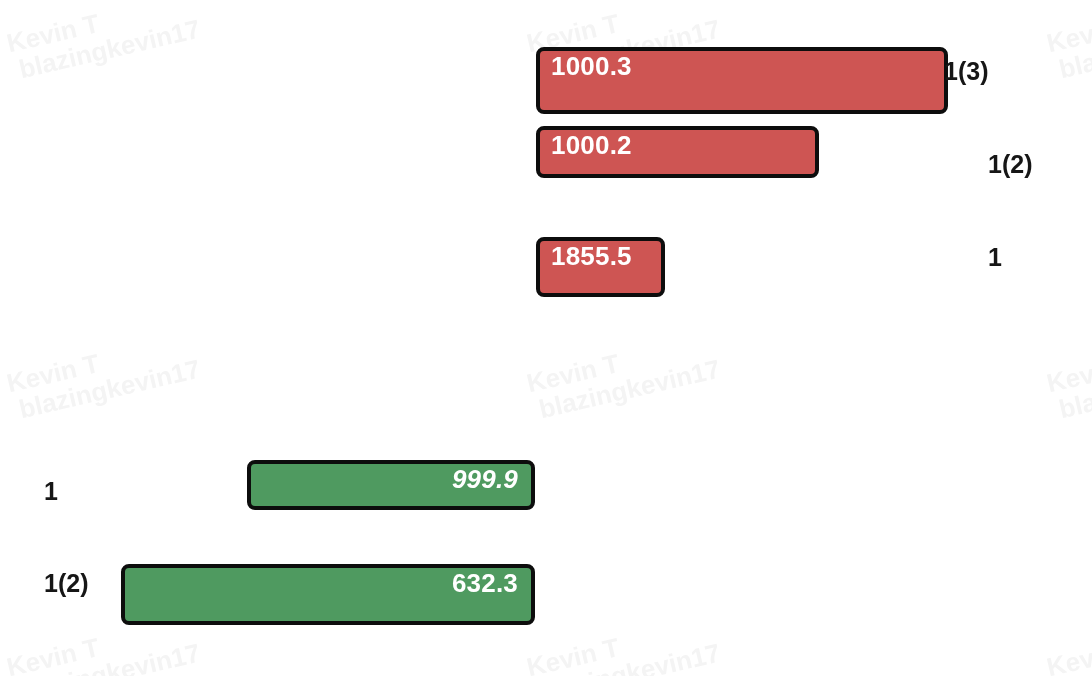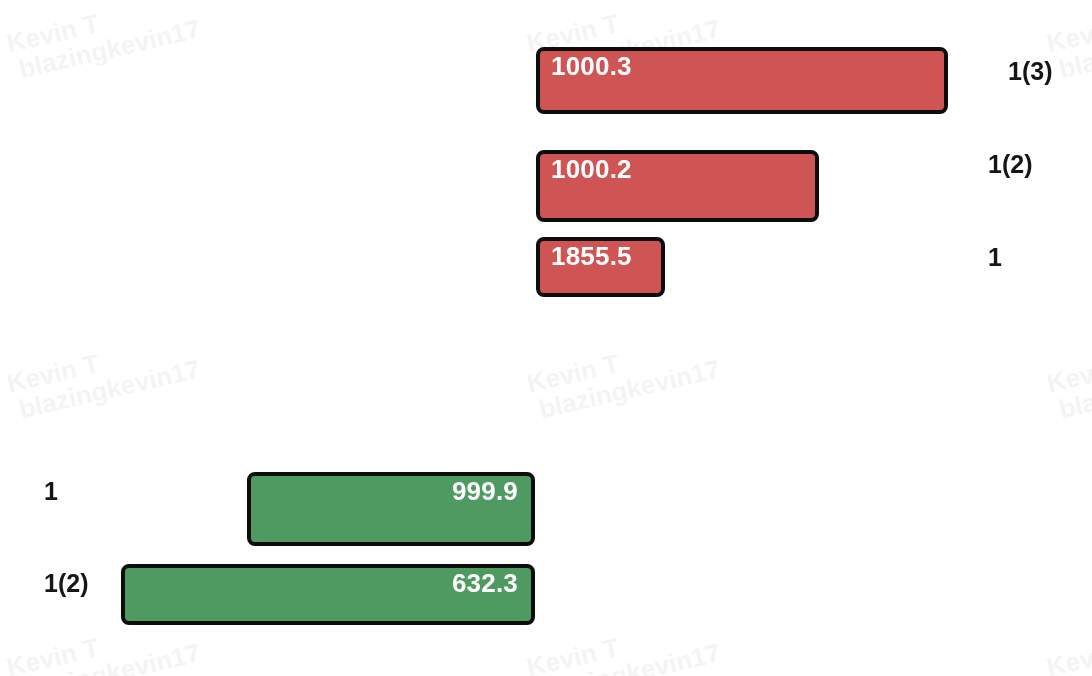--- a/index.html
+++ b/index.html
@@ -108,34 +108,34 @@
     </div>
     <div class="wm" style="left:1048px;top:632px;">
       <span class="l1">Kevin T</span>
       <span class="l2">blazingkevin17</span>
     </div>
   </div>
 
   <div class="bar red" style="left:536px;top:47px;width:412px;height:67px;">
     <span class="bar-value">1000.3</span>
   </div>
-  <div class="cat-label right" style="left:1008px;top:57px;">1(3)</div>
+  <div class="cat-label right" style="left:944px;top:57px;">1(3)</div>
 
-  <div class="bar red" style="left:536px;top:150px;width:283px;height:72px;">
+  <div class="bar red" style="left:536px;top:126px;width:283px;height:52px;">
     <span class="bar-value">1000.2</span>
   </div>
   <div class="cat-label right" style="left:988px;top:150px;">1(2)</div>
 
   <div class="bar red" style="left:536px;top:237px;width:129px;height:60px;">
     <span class="bar-value">1855.5</span>
   </div>
   <div class="cat-label right" style="left:988px;top:243px;">1</div>
 
   <div class="cat-label left" style="left:44px;top:477px;">1</div>
-  <div class="bar green" style="left:247px;top:472px;width:288px;height:74px;">
+  <div class="bar green" style="left:247px;top:460px;width:288px;height:50px;font-style:italic;">
     <span class="bar-value">999.9</span>
   </div>
 
   <div class="cat-label left" style="left:44px;top:569px;">1(2)</div>
   <div class="bar green" style="left:121px;top:564px;width:414px;height:61px;">
     <span class="bar-value">632.3</span>
   </div>
 
 </div>
 

